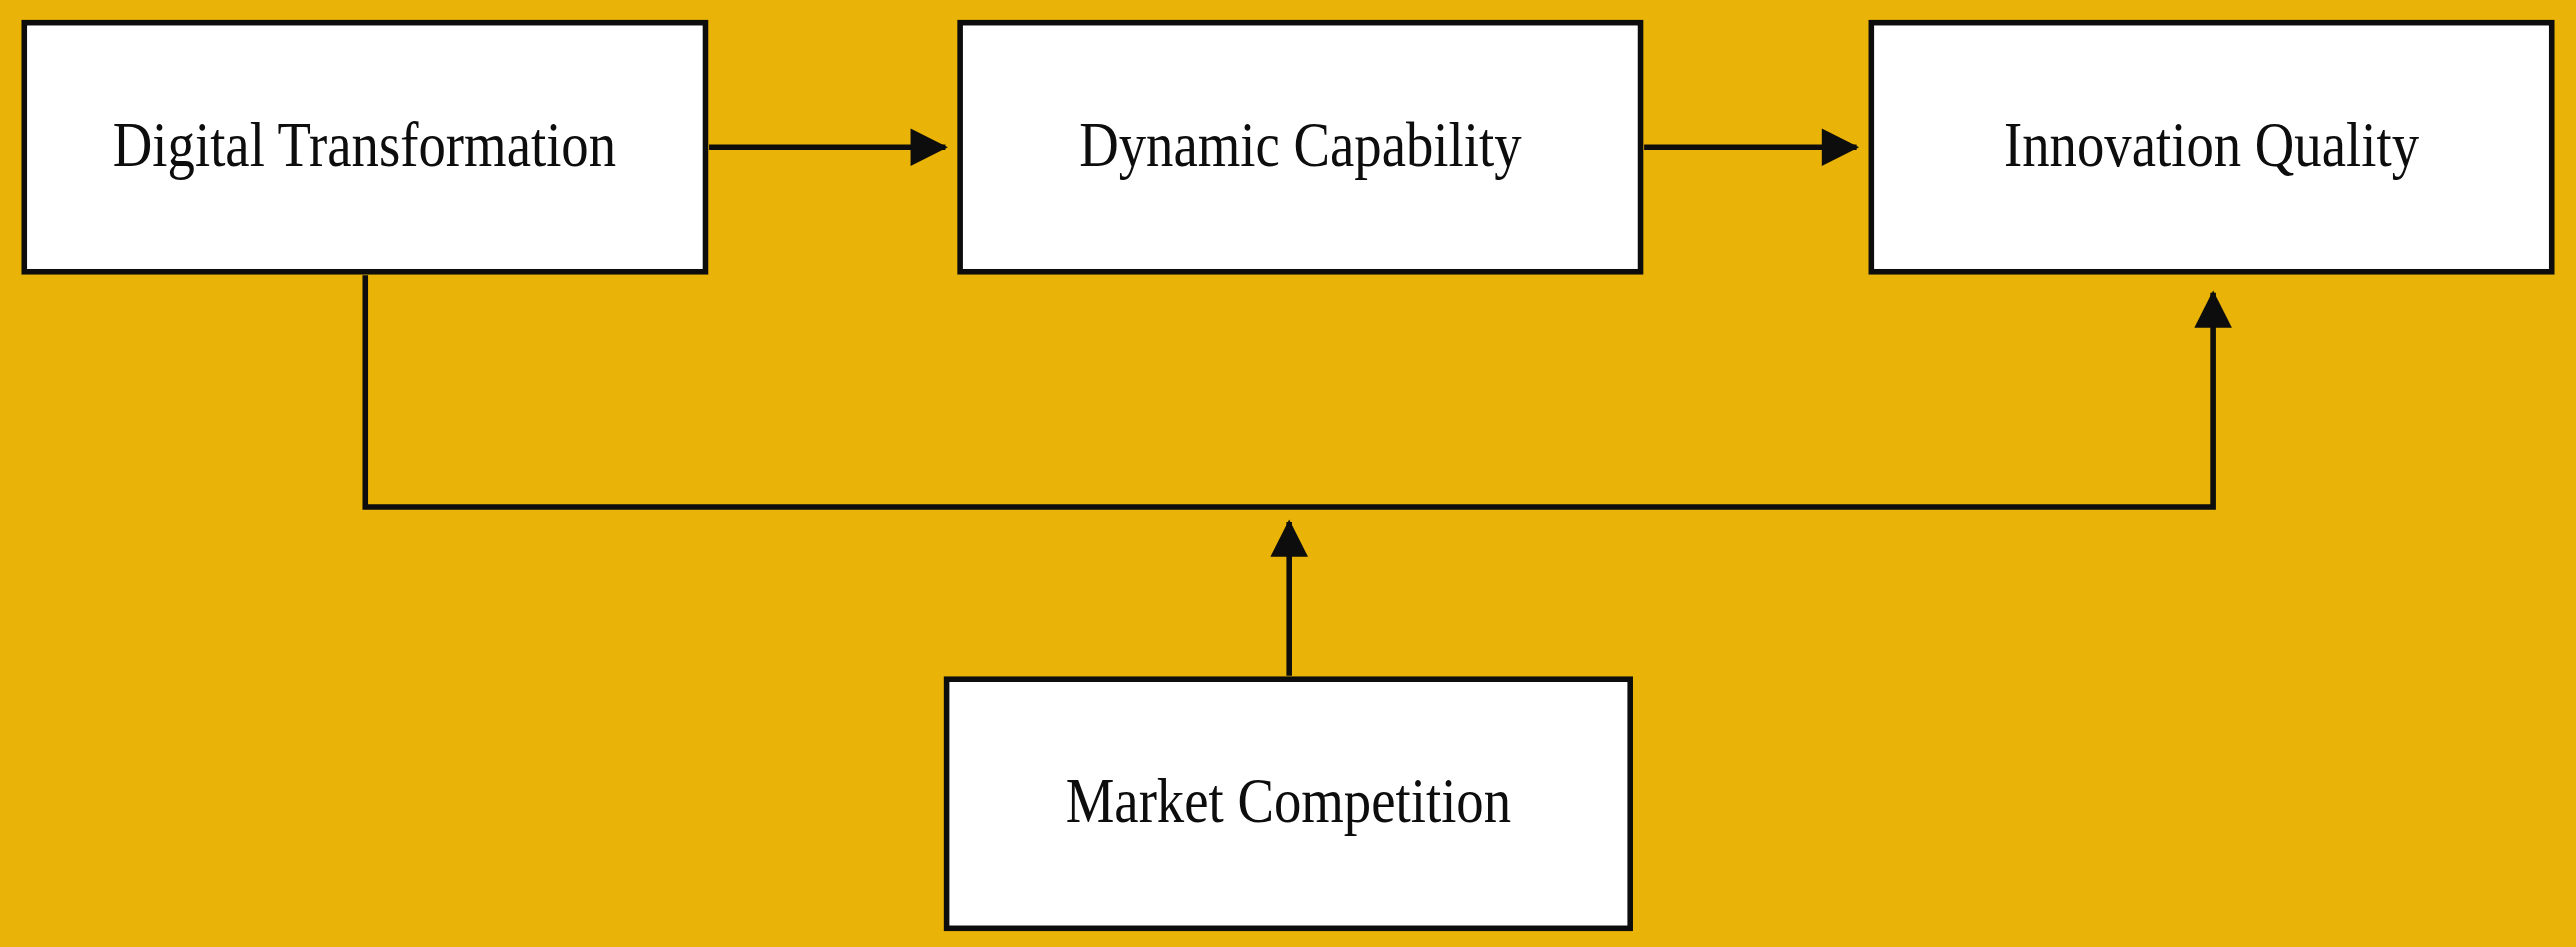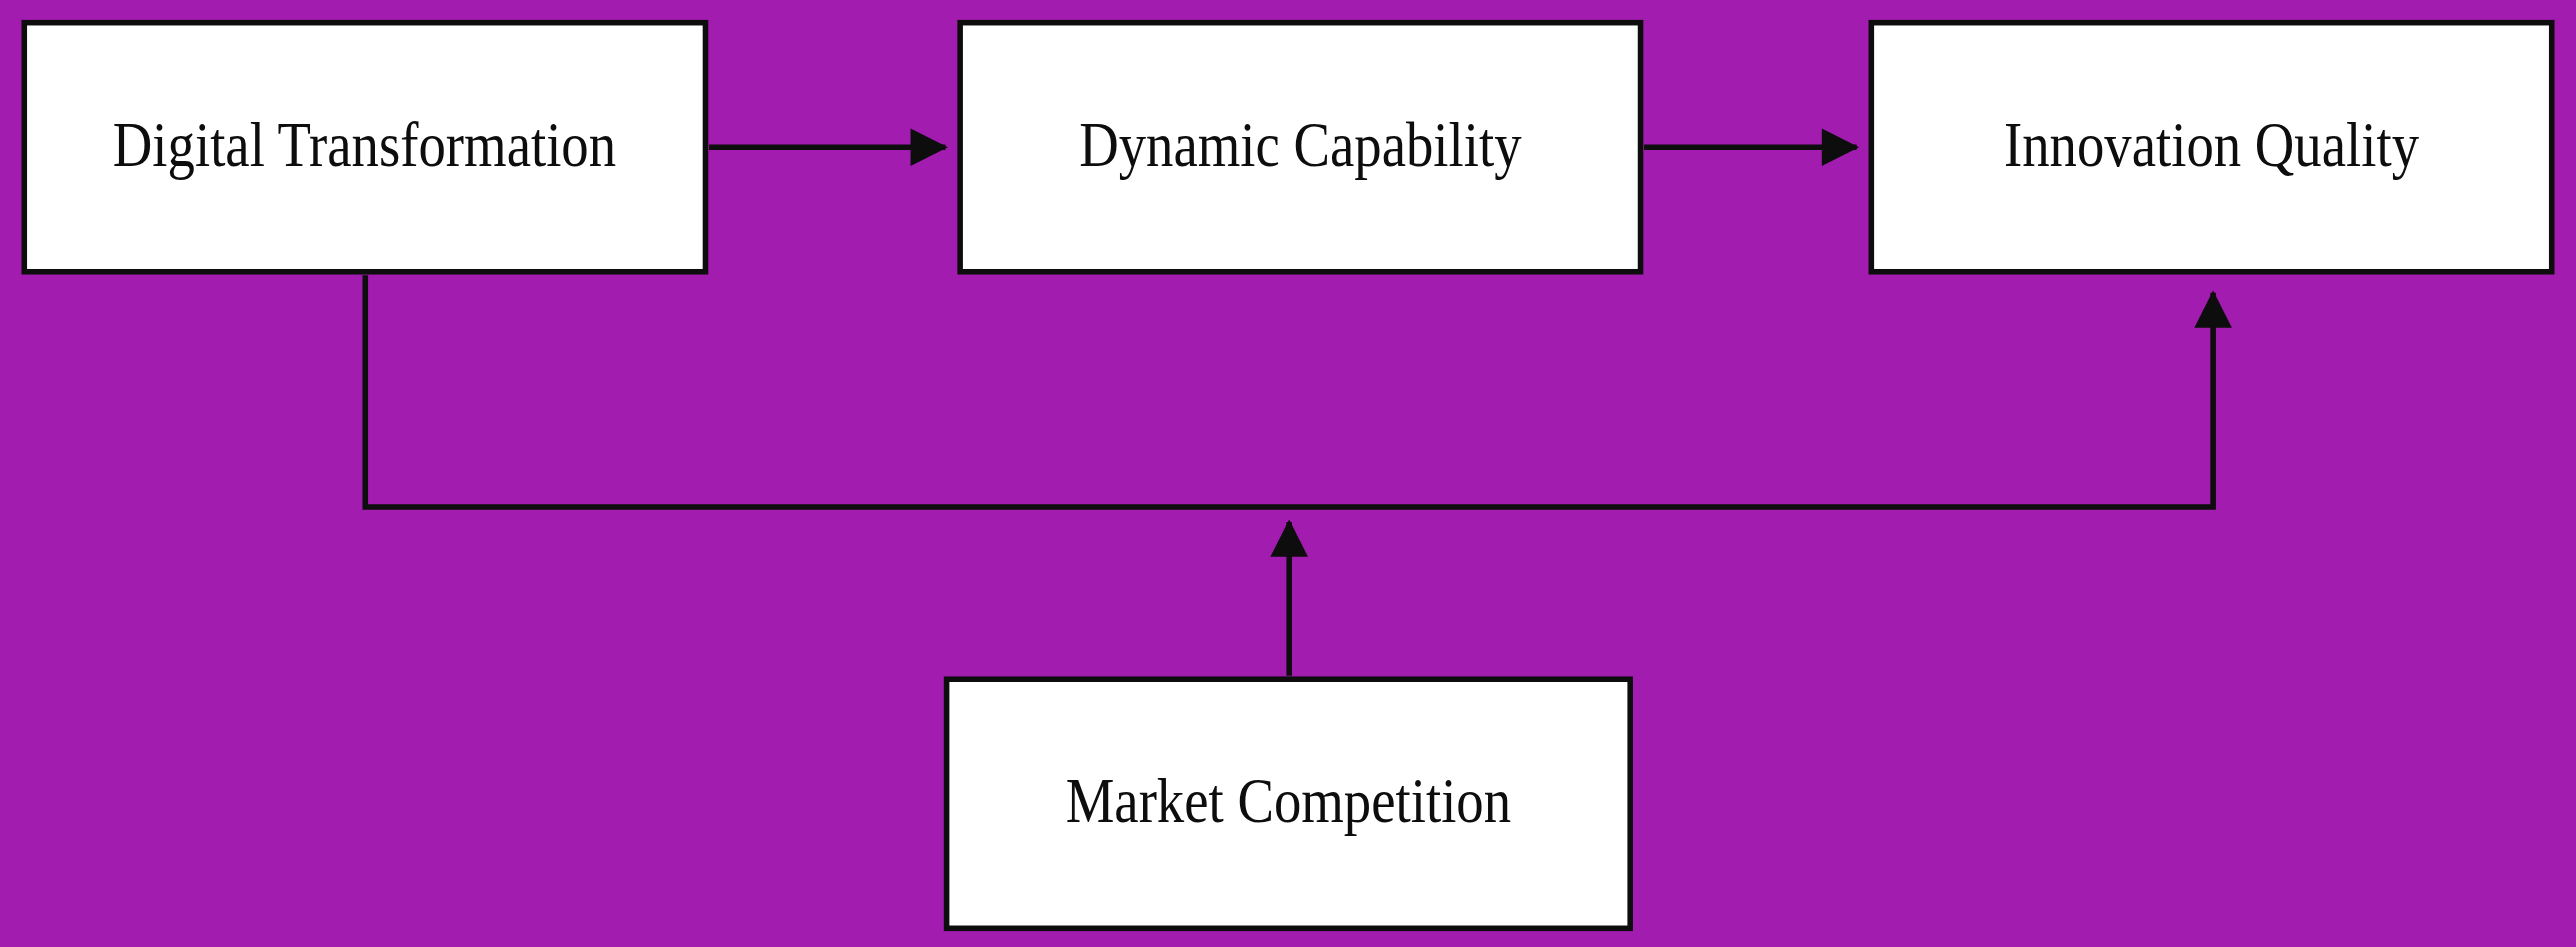--- a/index.html
+++ b/index.html
@@ -8,21 +8,21 @@
     padding: 0;
     background: #ffffff;
   }
   body {
     font-family: "Liberation Serif", "DejaVu Serif", serif;
   }
   #diagram-root {
     position: relative;
     width: 2576px;
     height: 947px;
-    background: #a21caf;
+    background: #eab308;
     overflow: hidden;
   }
   #diagram-svg {
     position: absolute;
     top: 0;
     left: 0;
     width: 2576px;
     height: 947px;
     display: block;
   }

